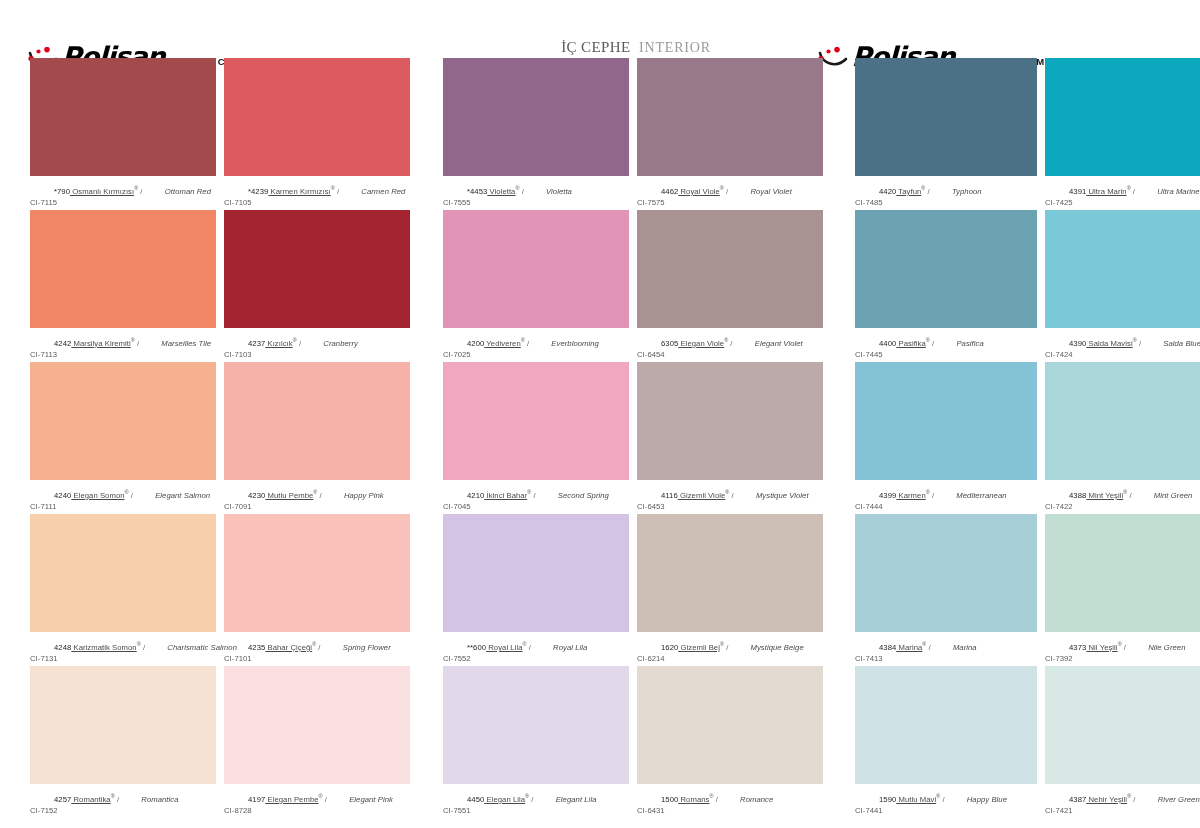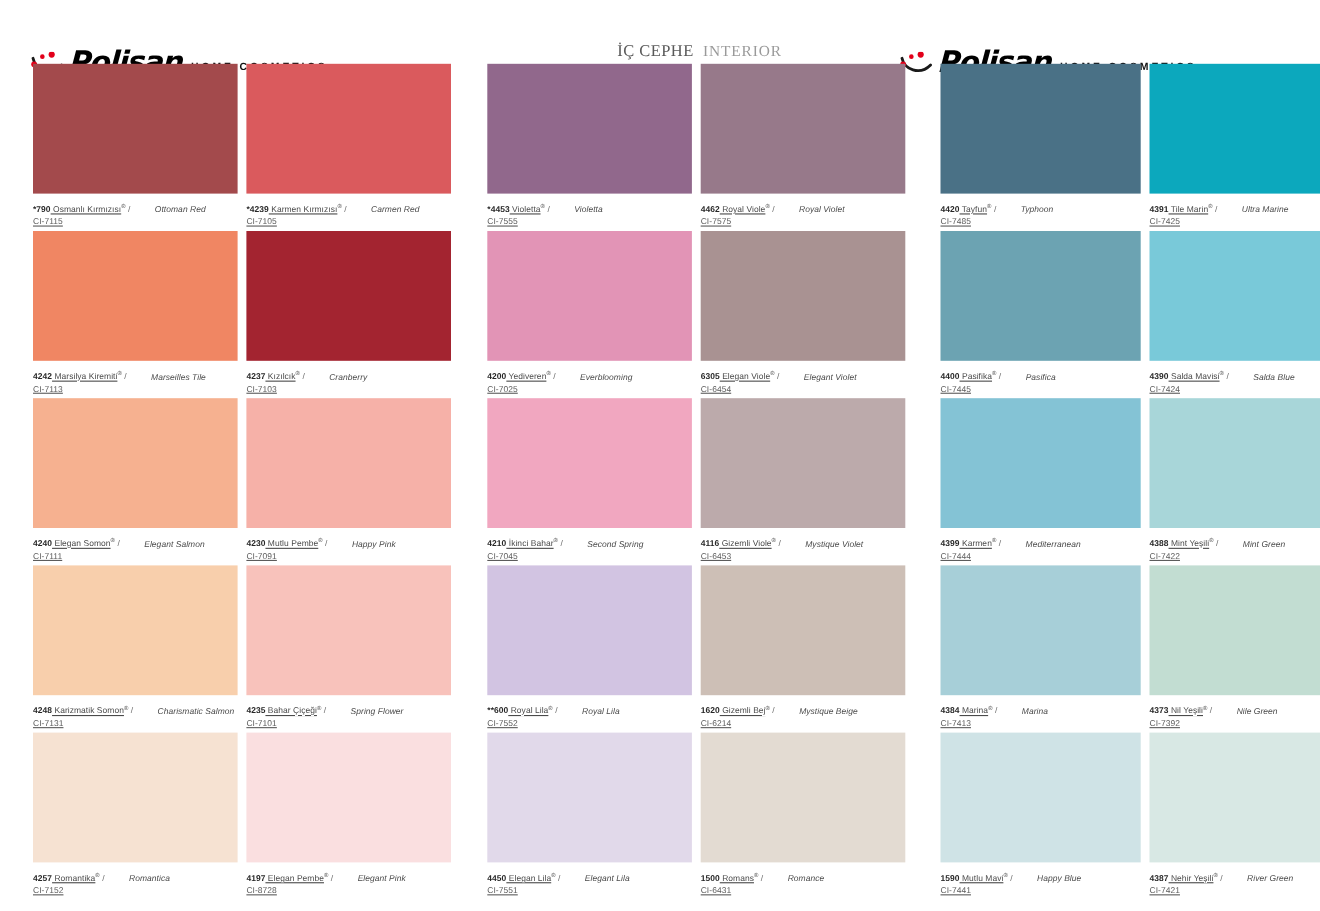--- a/index.html
+++ b/index.html
@@ -85,31 +85,30 @@
     padding-bottom: 2px;
     height: 29px;
   }
   .line1 {
     font-size: 7.7px;
     color: #4a4a4a;
     line-height: 11px;
     white-space: nowrap;
     letter-spacing: 0.05px;
   }
-  .line1 .code { font-weight: 700; color: #262626; }
+  .line1 .code { font-weight: 400; color: #262626; margin-left: 24px; }
   .line1 .tr { color: #4a4a4a; text-decoration: underline; }
   .line1 .reg { font-size: 5.4px; vertical-align: super; }
   .line1 .sep { color: #6a6a6a; }
   .line1 .en { font-style: italic; color: #4a4a4a; padding-left: 20px; }
   .line2 {
     font-size: 7.7px;
     color: #5c5c5c;
     line-height: 11px;
     letter-spacing: 0.05px;
-    text-decoration: underline;
   }
 </style>
 </head>
 <body>
 
 <div class="page">
 
   <div class="header">
 
     <div class="logo logo-left">
@@ -334,21 +333,21 @@
             <div class="cell-label">
               <div class="line1"><span class="code">1590</span><span class="tr"> Mutlu Mavi</span><span class="reg">®</span><span class="sep"> / </span><span class="en">Happy Blue</span></div>
               <div class="line2">CI-7441</div>
             </div>
           </div>
         </div>
         <div class="subcol">
           <div class="cell">
             <div class="swatch" style="background: rgb(12, 168, 189);"></div>
             <div class="cell-label">
-              <div class="line1"><span class="code">4391</span><span class="tr"> Tile Marin</span><span class="reg">®</span><span class="sep"> / </span><span class="en">Ultra Marine</span></div>
+              <div class="line1"><span class="code">4391</span><span class="tr"> Ultra Marin</span><span class="reg">®</span><span class="sep"> / </span><span class="en">Ultra Marine</span></div>
               <div class="line2">CI-7425</div>
             </div>
           </div>
           <div class="cell">
             <div class="swatch" style="background: rgb(121, 201, 217);"></div>
             <div class="cell-label">
               <div class="line1"><span class="code">4390</span><span class="tr"> Salda Mavisi</span><span class="reg">®</span><span class="sep"> / </span><span class="en">Salda Blue</span></div>
               <div class="line2">CI-7424</div>
             </div>
           </div>

